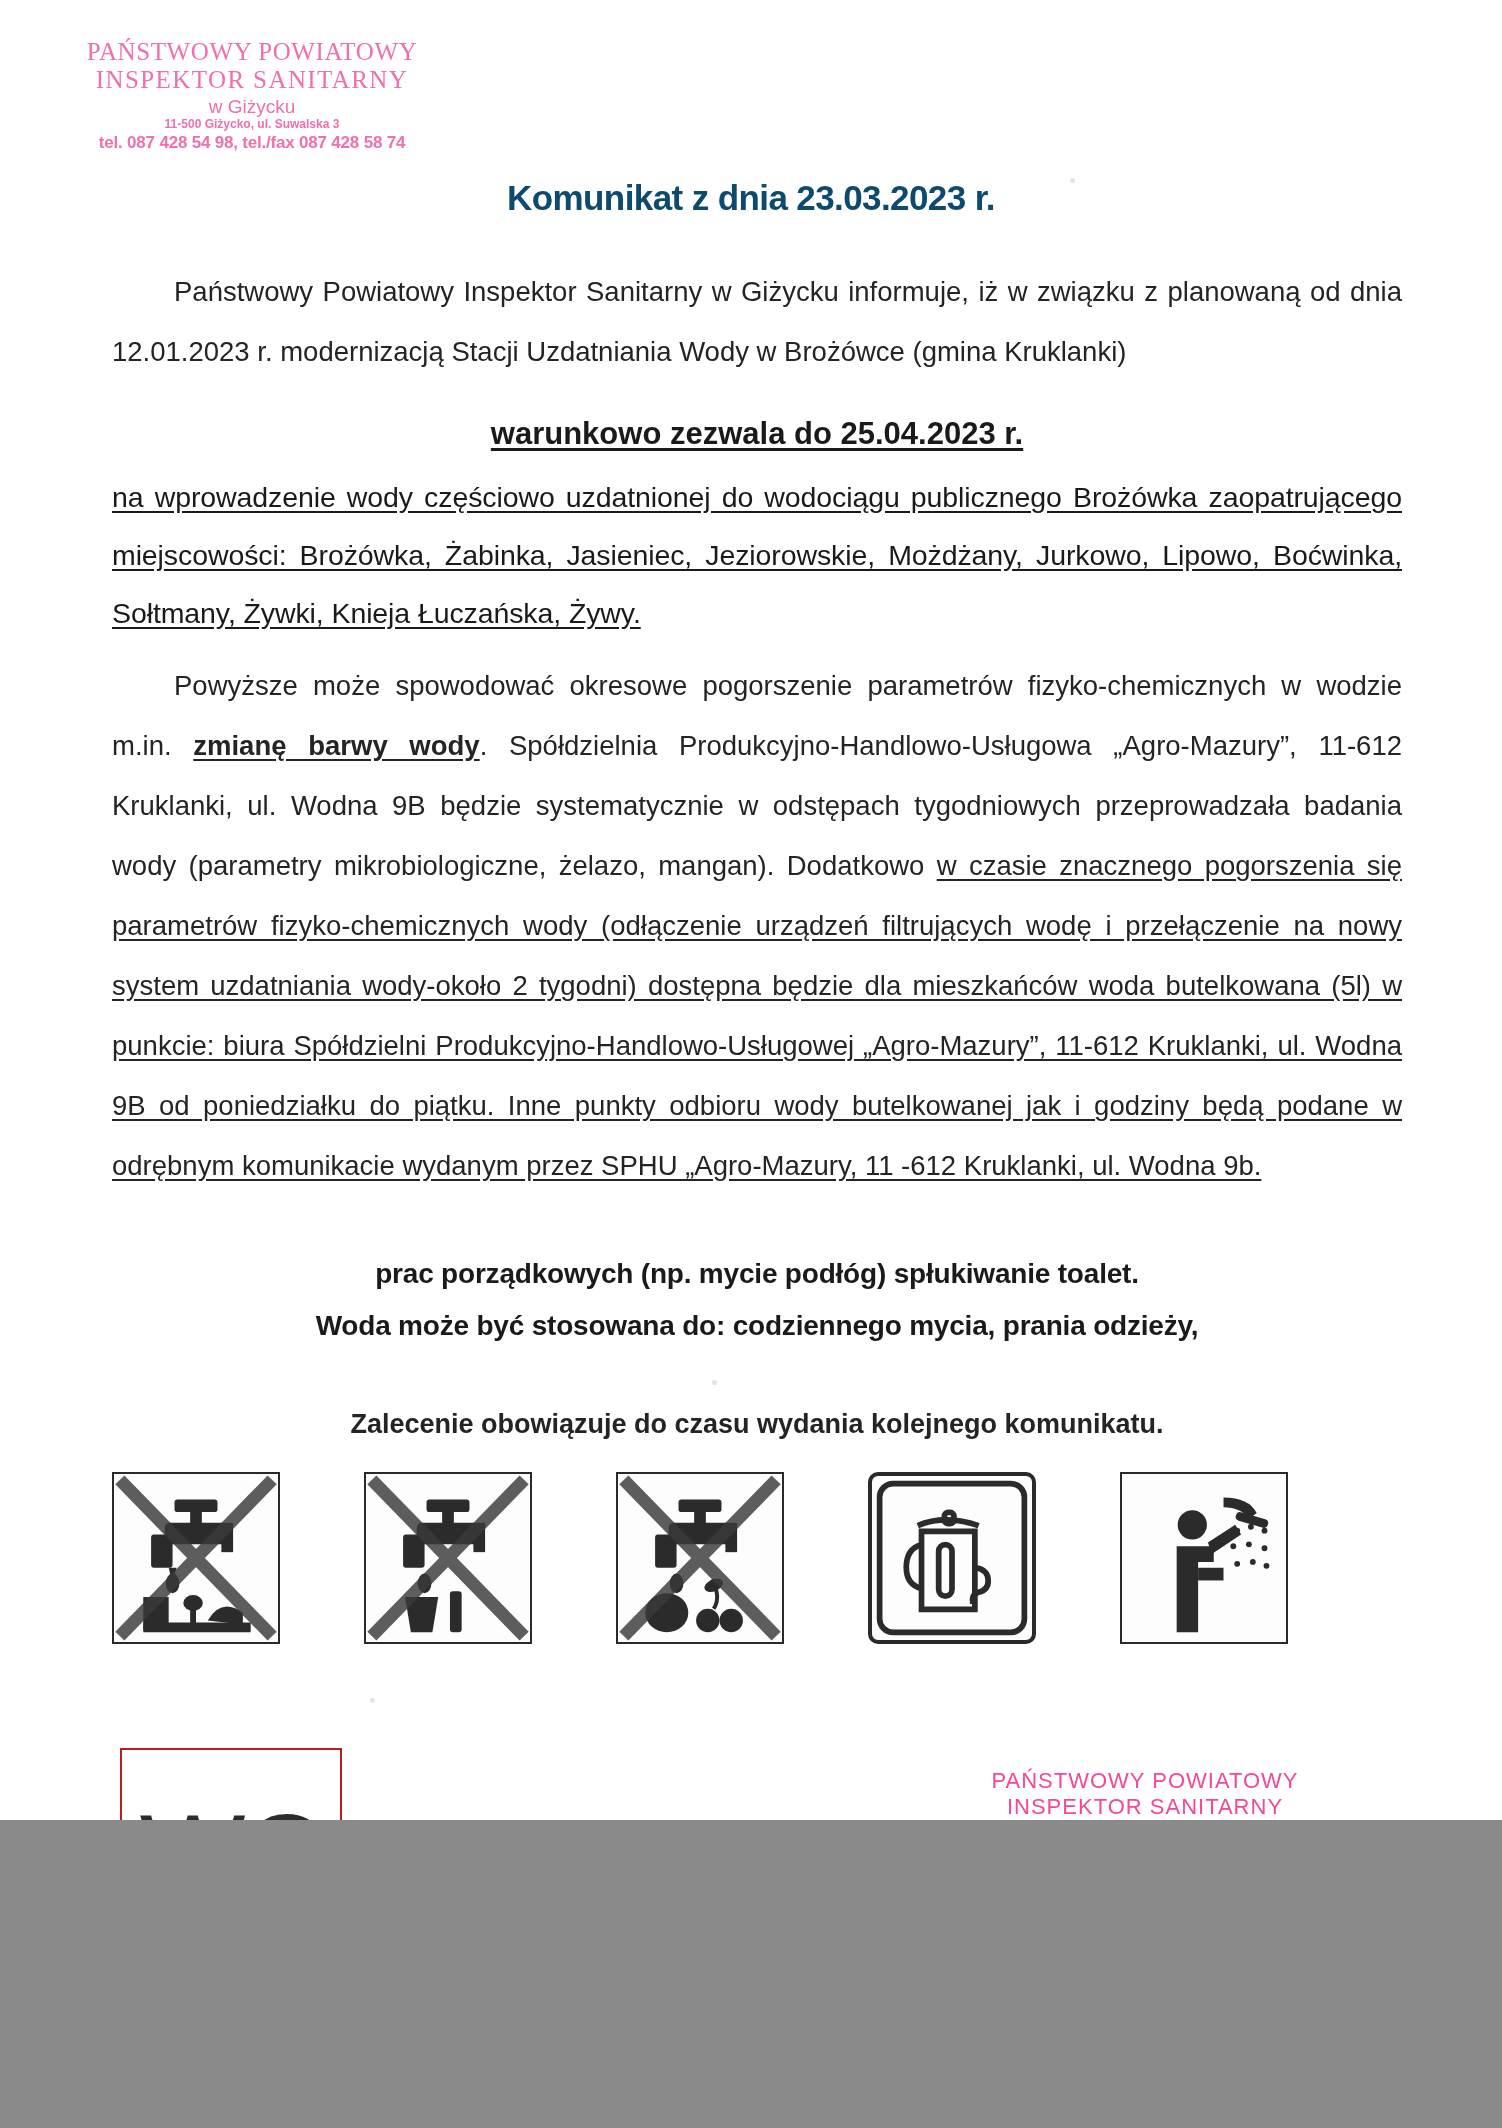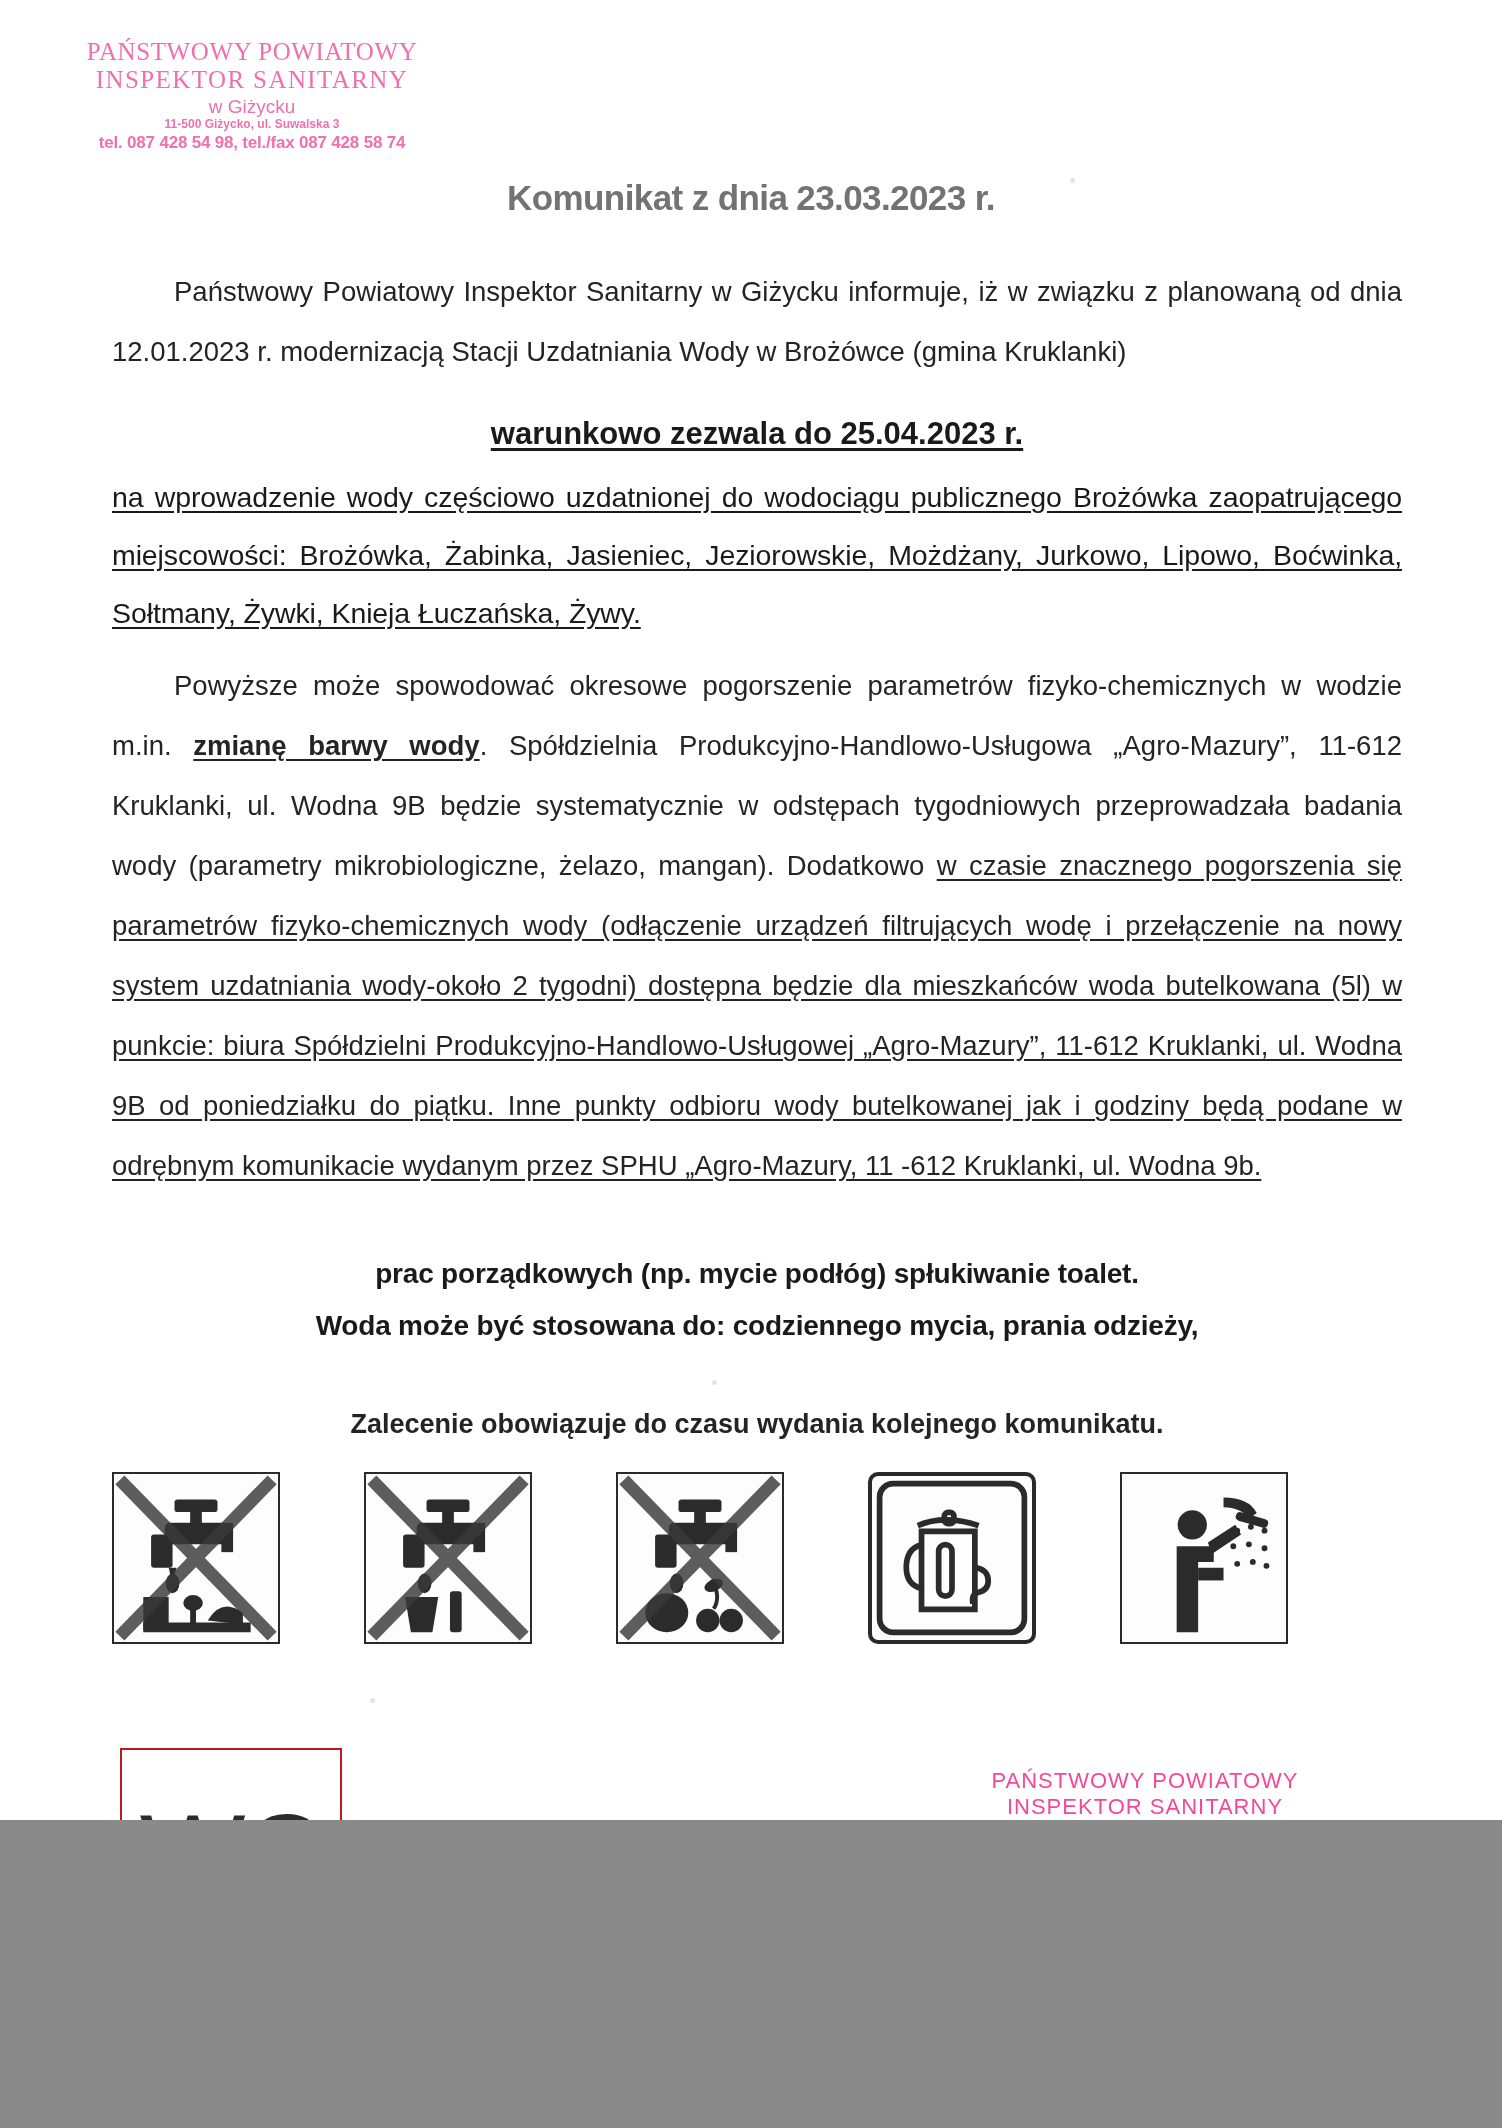--- a/index.html
+++ b/index.html
@@ -57,21 +57,21 @@
   
   .doc-title {
     position: absolute;
     left: 0;
     right: 0;
     top: 178px;
     text-align: center;
     font-size: 35px;
     font-weight: bold;
     letter-spacing: -0.6px;
-    color: #737373;
+    color: #0c4a6e;
   }
 
   
   .body-block {
     position: absolute;
     left: 112px;
     top: 262px;
     width: 1290px;
   }
   p.para {

